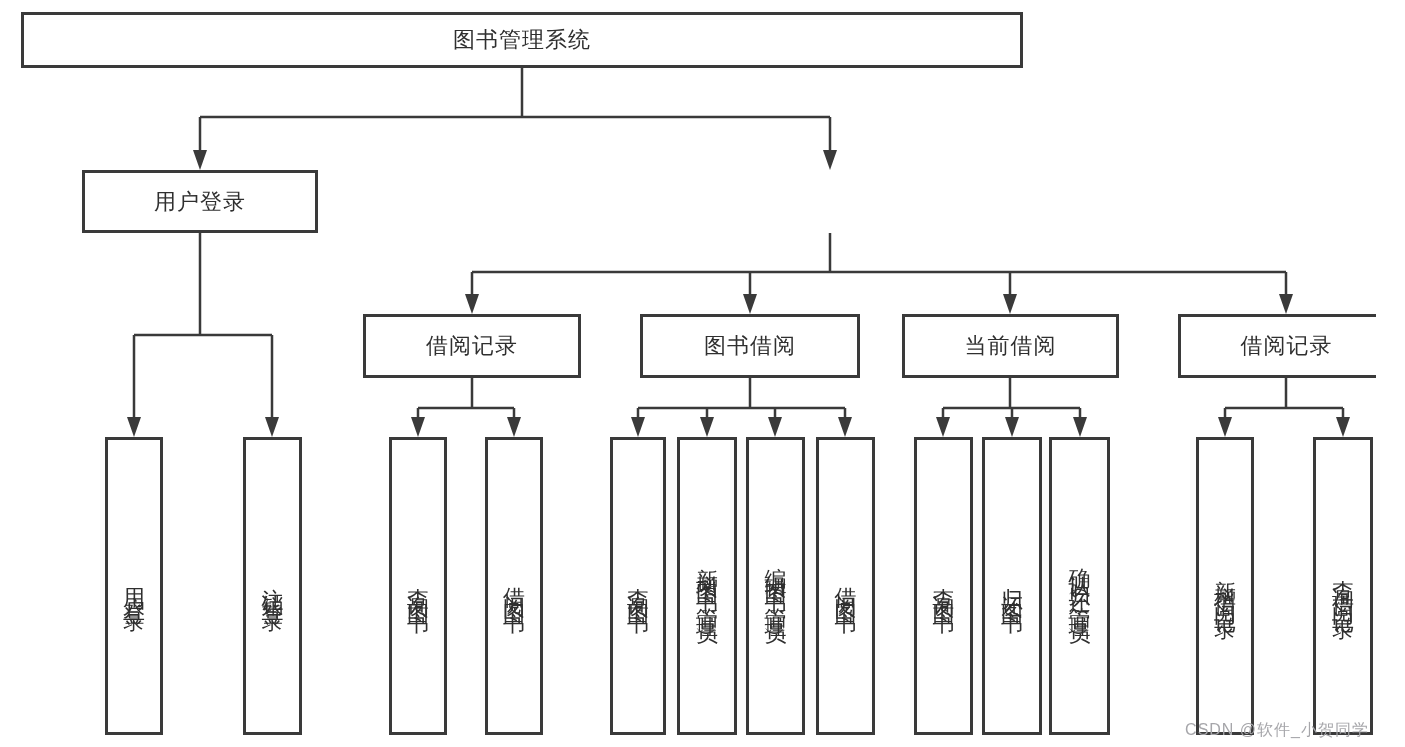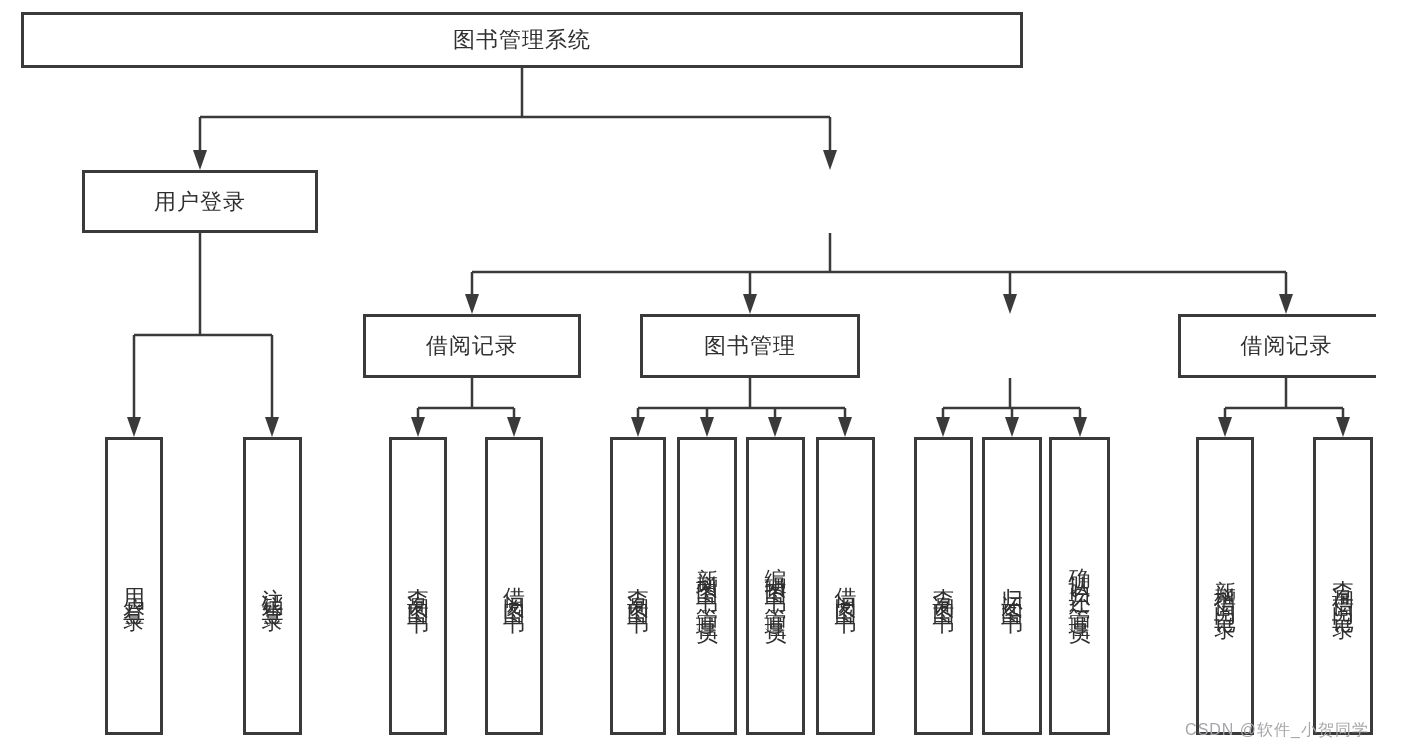--- a/index.html
+++ b/index.html
@@ -75,21 +75,22 @@
     <path d="M1286,378 V408 M1225,408 H1343 M1225,408 V419 M1343,408 V419"></path>
     <polygon points="1218,417 1232,417 1225,437"></polygon>
     <polygon points="1336,417 1350,417 1343,437"></polygon>
   </svg>
 
   <div class="node" style="left:21px;top:12px;width:1002px;height:56px">图书管理系统</div>
 
   <div class="node" style="left:82px;top:170px;width:236px;height:63px">用户登录</div>
 
   <div class="node" style="left:363px;top:314px;width:218px;height:64px">借阅记录</div>
-  <div class="node" style="left:640px;top:314px;width:220px;height:64px">图书管理</div>
+  <div class="node" style="left:640px;top:314px;width:220px;height:64px">图书借阅</div>
+  <div class="node" style="left:902px;top:314px;width:217px;height:64px">当前借阅</div>
   <div class="node" style="left:1178px;top:314px;width:217px;height:64px">借阅记录</div>
 
   <div class="leaf" style="left:105px;top:437px;width:58px;height:298px">用户登录</div>
   <div class="leaf" style="left:243px;top:437px;width:59px;height:298px">注销登录</div>
 
   <div class="leaf" style="left:389px;top:437px;width:58px;height:298px">查询图书</div>
   <div class="leaf" style="left:485px;top:437px;width:58px;height:298px">借阅图书</div>
 
   <div class="leaf" style="left:610px;top:437px;width:56px;height:298px">查询图书</div>
   <div class="leaf" style="left:677px;top:437px;width:60px;height:298px">新增图书（管理员）</div>

